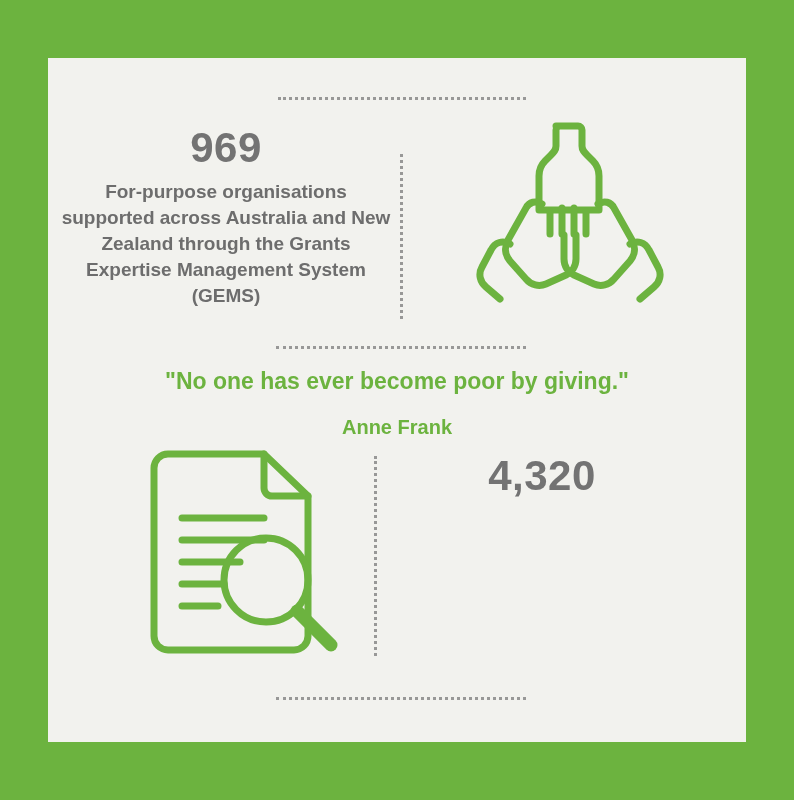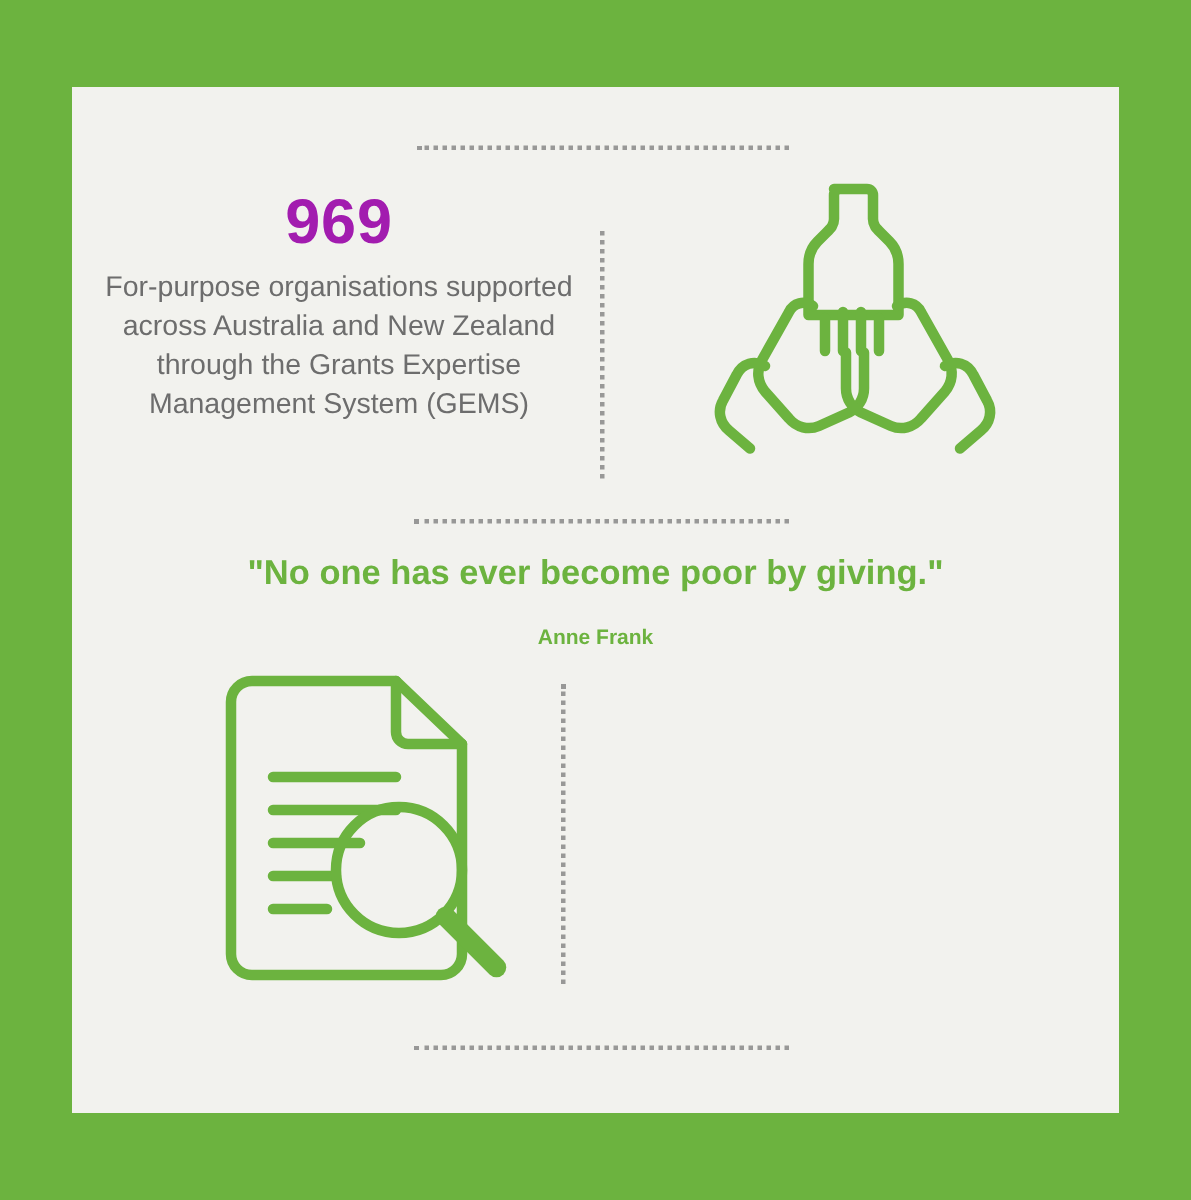--- a/index.html
+++ b/index.html
@@ -46,50 +46,51 @@
 
   
   .stat-one-text {
     position: absolute;
     left: 12px;
     top: 68px;
     width: 332px;
     text-align: center;
   }
   .stat-number {
-    color: #a21caf;
+    color: #737373;
     font-size: 42px;
     font-weight: bold;
     letter-spacing: .5px;
     line-height: 1.05;
   }
   .stat-caption {
     color: #6d6d6d;
     font-size: 19px;
     line-height: 1.37;
     margin-top: 9px;
+    font-weight: bold;
   }
 
   
   .quote-block {
     position: absolute;
     left: 99px;
     top: 308px;
     width: 500px;
     text-align: center;
   }
   .quote-text {
     color: #6cb33f;
     font-size: 23px;
     font-weight: bold;
     line-height: 1.33;
   }
   .quote-author {
     color: #6cb33f;
-    font-size: 14px;
+    font-size: 20px;
     font-weight: bold;
     margin-top: 19px;
   }
 
   
   .stat-two-text {
     position: absolute;
     left: 344px;
     top: 396px;
     width: 300px;
@@ -158,16 +159,17 @@
       <path d="M42 78 h82 M42 100 h82 M42 122 h58 M42 144 h42 M42 166 h36"></path>
 
       <circle cx="126" cy="140" r="42"></circle>
       <path d="M157 171 l34 34" stroke-width="13"></path>
     </svg>
   </div>
 
   <div class="vdivider stat-two"></div>
 
   <div class="stat-two-text">
+    <div class="stat-number">4,320</div>
   </div>
 
   <div class="divider bottom"></div>
 </div>
 
 </body></html>

